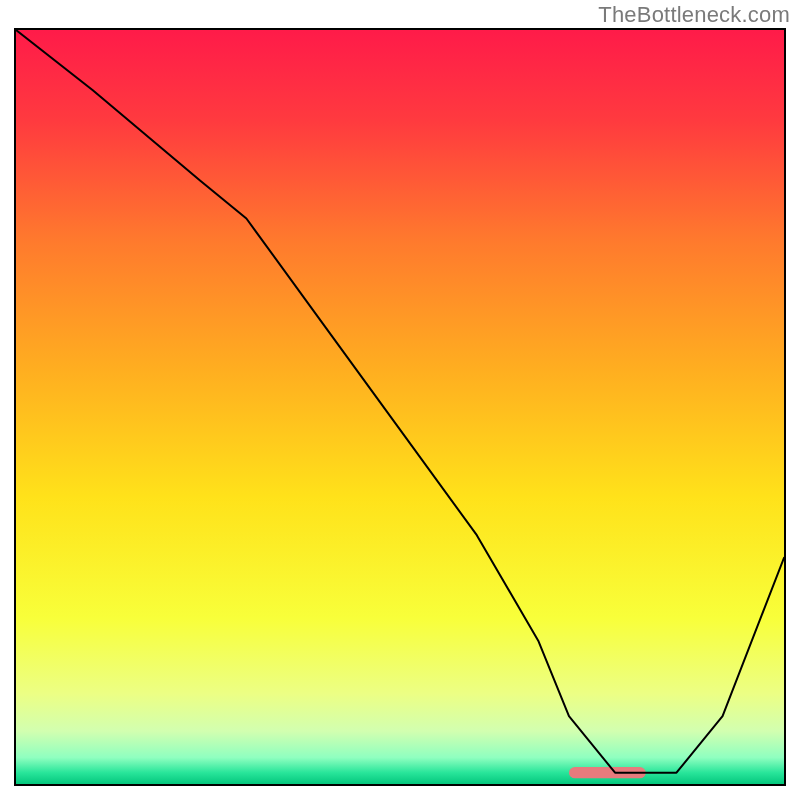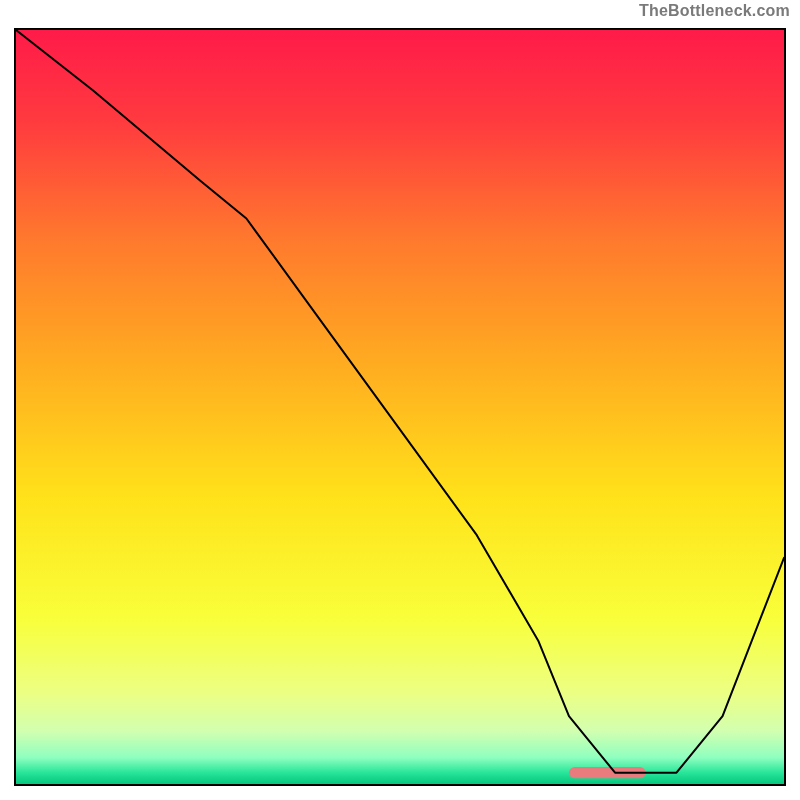--- a/index.html
+++ b/index.html
@@ -13,22 +13,22 @@
   }
   .stage {
     position: relative;
     width: 800px;
     height: 800px;
   }
   .watermark {
     position: absolute;
     top: 2px;
     right: 10px;
-    font-size: 16px;
-    font-weight: 700;
+    font-size: 22px;
+    font-weight: 400;
     color: #7a7a7a;
     letter-spacing: 0.2px;
     user-select: none;
   }
   .plot-wrap {
     position: absolute;
     left: 14px;
     top: 28px;
     width: 772px;
     height: 758px;

